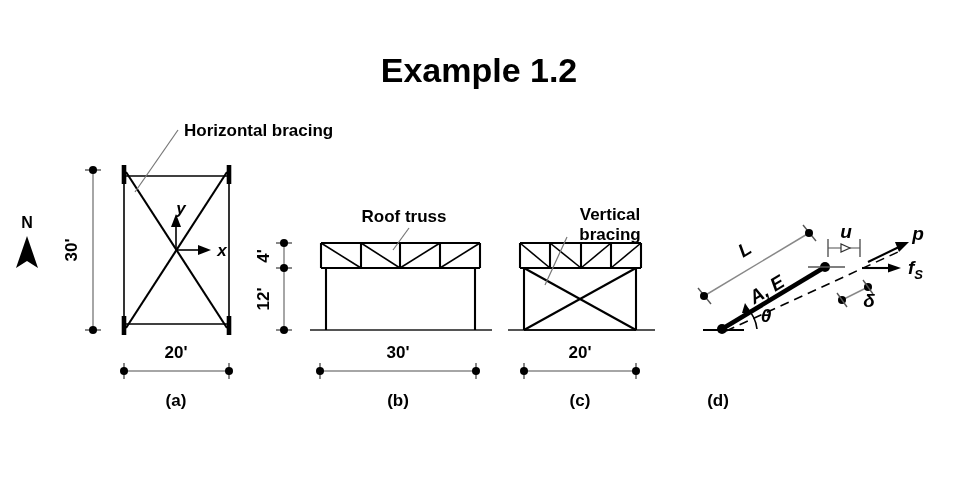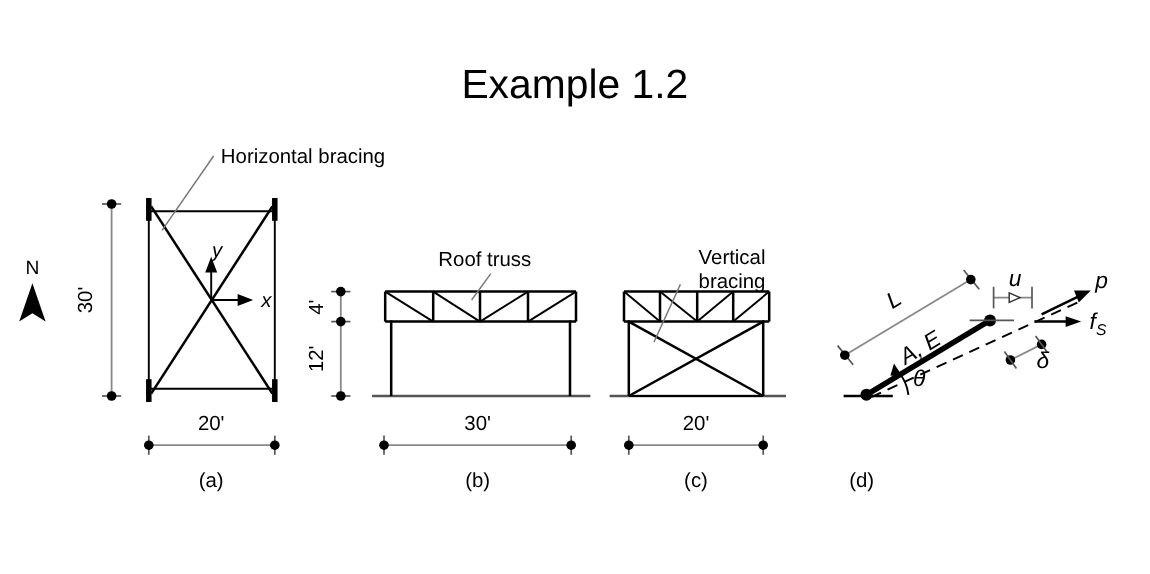--- a/index.html
+++ b/index.html
@@ -14,20 +14,21 @@
     overflow: hidden;
     font-family: "Liberation Sans", sans-serif;
     color: #000000;
   }
   #figure-root {
     position: absolute;
     left: 0;
     top: 0;
     width: 958px;
     height: 478px;
+    font-weight: bold;
   }
   svg.fig {
     display: block;
     width: 958px;
     height: 478px;
   }
   text {
     font-family: "Liberation Sans", sans-serif;
     fill: #000000;
   }

